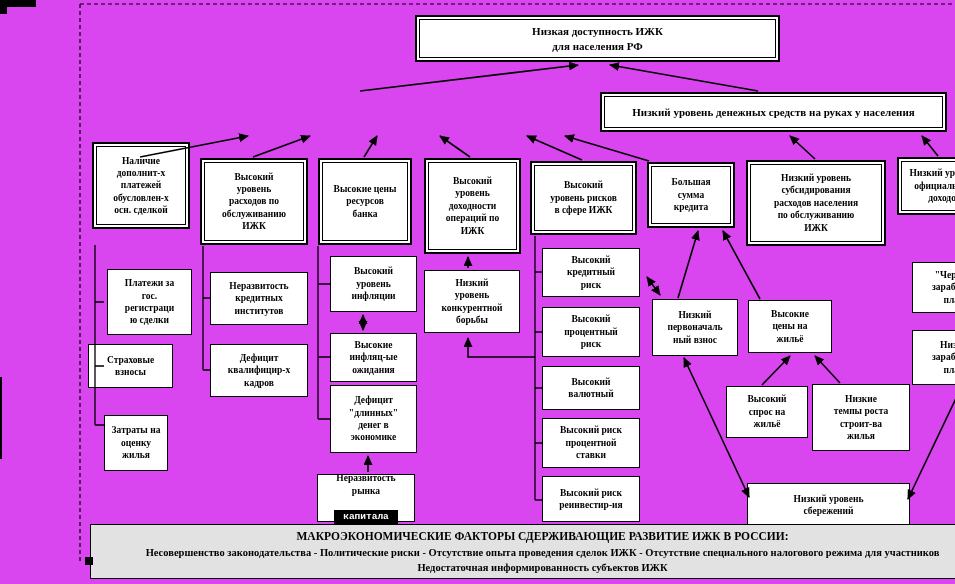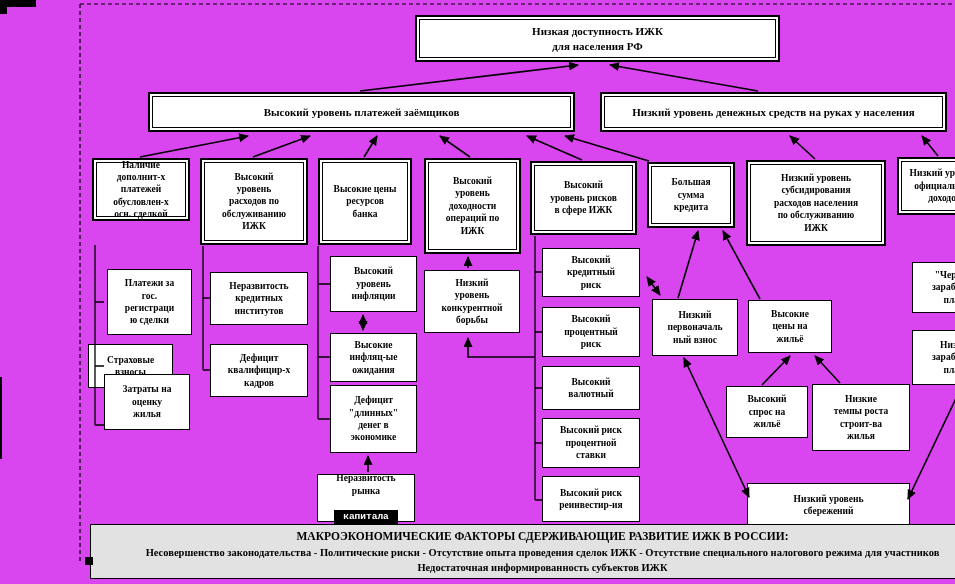--- a/index.html
+++ b/index.html
@@ -91,28 +91,25 @@
     <path d="M0,0 H36 V7 H7 V14 H0 Z" fill="#000"></path>
     <rect x="0" y="377" width="2" height="82" fill="#000"></rect>
     <rect x="85" y="557" width="8" height="8" fill="#000"></rect>
   </svg>
 
   <div class="bx dbl f-lg" style="left:415px;top:15px;width:365px;height:47px">
     <span>Низкая доступность ИЖК
 для населения РФ</span>
   </div>
 
-  <div class="bx dbl f-lg" style="left:148px;top:92px;width:427px;height:40px">
-    <span>Высокий уровень платежей заёмщиков</span>
-  </div>
   <div class="bx dbl f-lg" style="left:600px;top:92px;width:347px;height:40px">
     <span>Низкий уровень денежных средств на руках у населения</span>
   </div>
 
-  <div class="bx dbl f-sm" style="left:92px;top:158px;width:98px;height:63px">
+  <div class="bx dbl f-sm" style="left:92px;top:142px;width:98px;height:87px">
     <span>Наличие
 дополнит-х
 платежей
 обусловлен-х
 осн. сделкой</span>
   </div>
   <div class="bx dbl f-sm" style="left:200px;top:158px;width:108px;height:87px">
     <span>Высокий
 уровень
 расходов по
@@ -157,21 +154,21 @@
   <div class="bx sgl f-sm" style="left:107px;top:269px;width:85px;height:66px">
     <span>Платежи за
 гос.
 регистраци
 ю сделки</span>
   </div>
   <div class="bx sgl f-sm" style="left:88px;top:344px;width:85px;height:44px">
     <span>Страховые
 взносы</span>
   </div>
-  <div class="bx sgl f-sm" style="left:104px;top:374px;width:86px;height:56px">
+  <div class="bx sgl f-sm" style="left:104px;top:415px;width:64px;height:56px">
     <span>Затраты на
 оценку
 жилья</span>
   </div>
   <div class="bx sgl f-sm" style="left:210px;top:272px;width:98px;height:53px">
     <span>Неразвитость
 кредитных
 институтов</span>
   </div>
   <div class="bx sgl f-sm" style="left:210px;top:344px;width:98px;height:53px">

